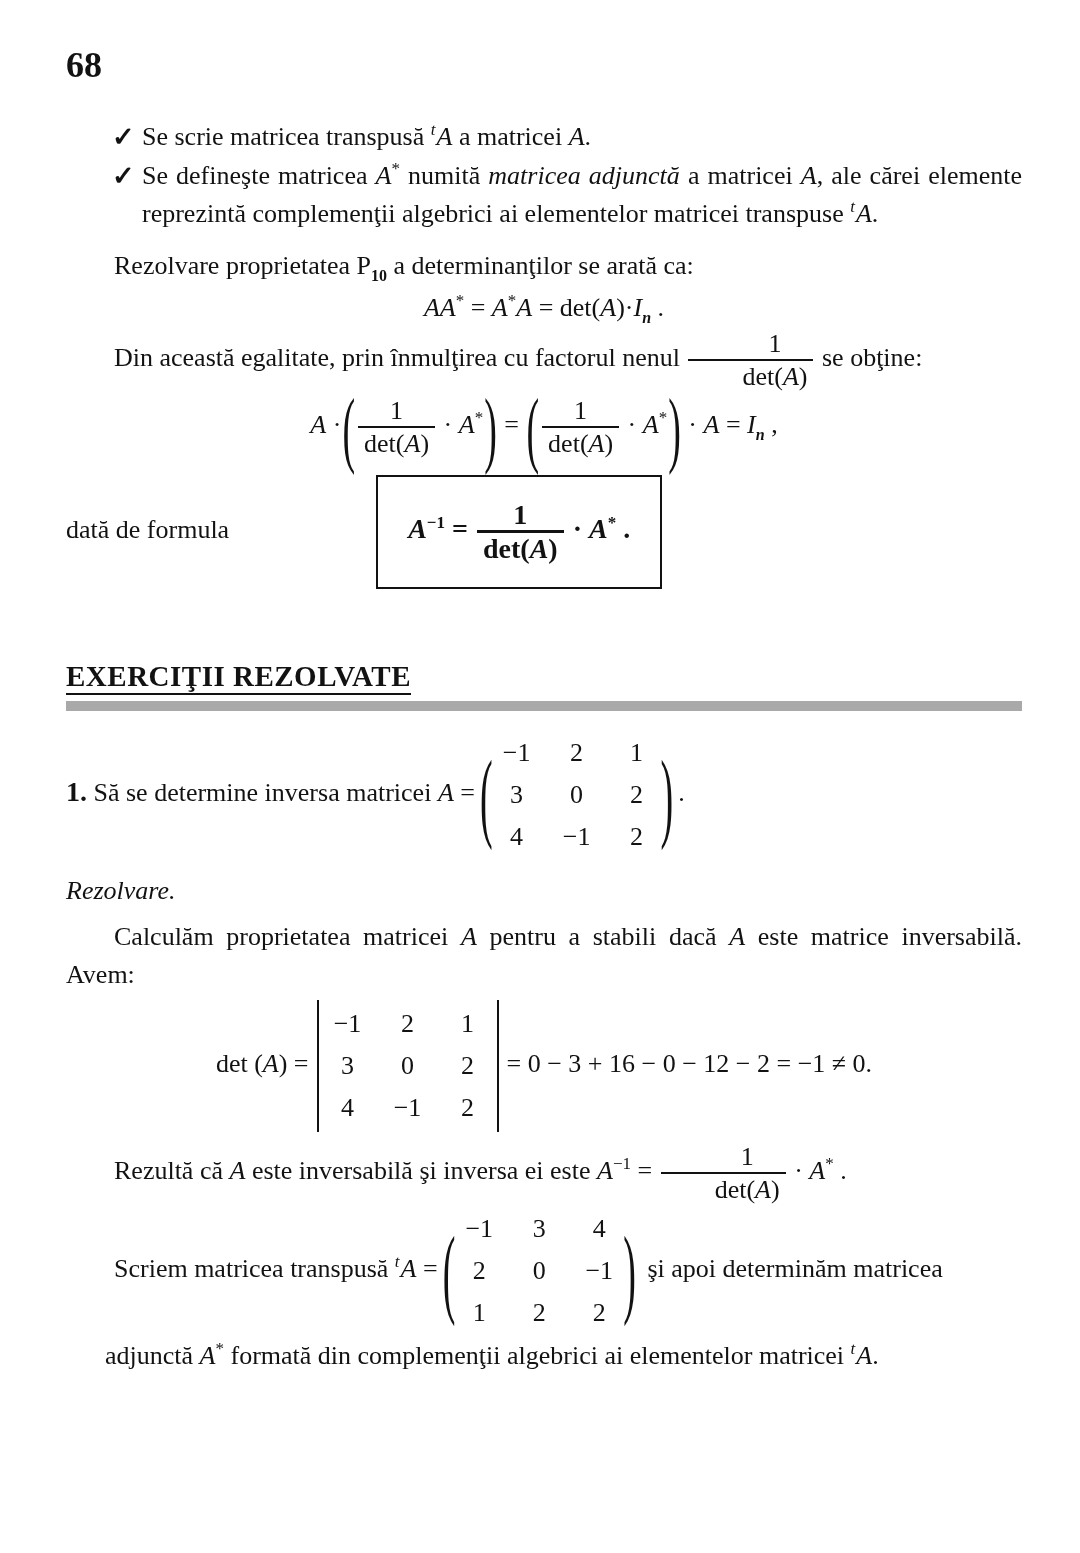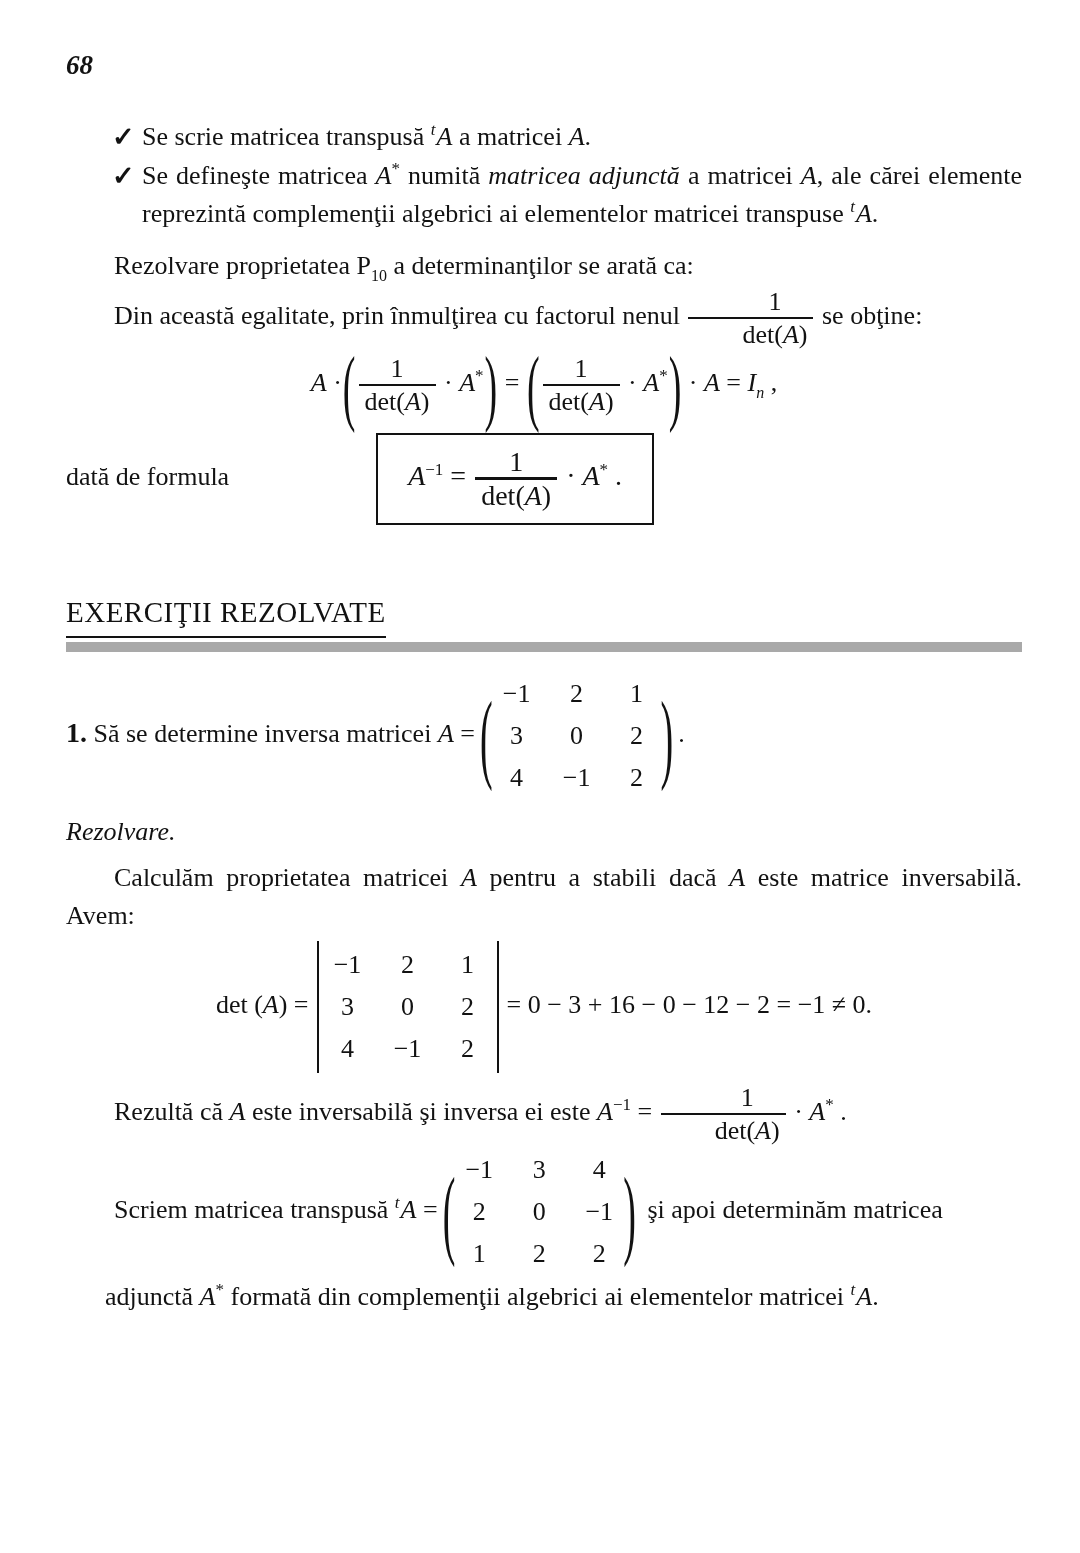--- a/index.html
+++ b/index.html
@@ -8,26 +8,26 @@
     width: 1080px; height: 1553px;
     background: #ffffff;
     color: #121212;
     font-family: "Liberation Serif", "DejaVu Serif", serif;
     font-size: 26px;
     line-height: 38px;
     overflow: hidden;
   }
   .page { width: 1080px; height: 1553px; padding: 46px 58px 0 66px; }
 
-  .pagenum { font-weight: bold; font-size: 27px; margin-bottom: 34px; font-style: italic; }
+  .pagenum { font-weight: bold; font-size: 36px; margin-bottom: 34px; }
 
   .var { font-style: italic; }
   .sup { font-size: 17px; vertical-align: 10px; line-height: 0; }
   .presup { font-size: 17px; vertical-align: 10px; font-style: italic; line-height: 0; margin-right: 1px; }
-  .sub { font-size: 16px; vertical-align: -7px; line-height: 0; }
+  .sub { font-size: 16px; vertical-align: -7px; line-height: 0; font-weight: bold; }
 
   .checklist { margin-left: 46px; }
   .check-item { display: flex; margin-bottom: 1px; }
   .check { width: 30px; flex: 0 0 30px; font-weight: bold; font-size: 27px; }
   .check-text { flex: 1 1 auto; text-align: justify; }
 
   .para { margin: 0; }
   .indent { text-indent: 48px; }
   .justify { text-align: justify; }
 
@@ -40,25 +40,25 @@
 
   .matrix { display: inline-flex; align-items: center; vertical-align: middle; margin: 0 4px; }
   .mparen { display: inline-block; transform: scaleY(2.6); font-size: 38px; line-height: 1; font-weight: 300; padding: 0 1px; }
   .mgrid { display: grid; grid-template-columns: auto auto auto; column-gap: 30px; row-gap: 10px; text-align: center; padding: 2px 8px; font-size: 26px; line-height: 32px; }
   .mgrid span { min-width: 30px; }
 
   .dmatrix { display: inline-flex; align-items: center; vertical-align: middle; margin: 0 8px; }
   .dgrid { border-left: 2.5px solid #121212; border-right: 2.5px solid #121212; padding: 8px 14px; }
 
   .formula-row { display: flex; align-items: center; margin-top: 12px; gap: 15px; }
-  .formula-box { border: 2.5px solid #121212; padding: 12px 30px; margin-left: 132px; margin-top: 4px; font-weight: normal; font-size: 28px; display: inline-block; }
+  .formula-box { border: 2.5px solid #121212; padding: 23px 30px; margin-left: 132px; margin-top: 4px; font-weight: bold; font-size: 28px; display: inline-block; }
   .formula-box .frac .den { border-top: 3px solid #121212; }
 
   .section { margin-top: 70px; }
-  .section-title { display: inline-block; font-weight: normal; font-size: 29px; line-height: 32px; letter-spacing: 0.5px; border-bottom: 2.5px solid #121212; padding-bottom: 8px; }
+  .section-title { display: inline-block; font-weight: bold; font-size: 29px; line-height: 32px; letter-spacing: 0.5px; border-bottom: 2.5px solid #121212; padding-bottom: 1px; }
   .graybar { height: 10px; background: #a9a9a9; margin-top: 4px; }
 
   .exercise-line { margin-top: 24px; }
   .exnum { font-weight: bold; font-size: 28px; }
   .extext { }
 
   .rezolvare { font-style: italic; margin-top: 17px; }
 </style>
 </head>
 <body>
@@ -89,20 +89,27 @@
         <span class="presup">t</span><span class="var">A</span><span>.</span>
       </div>
     </div>
   </div>
 
   <p class="para indent" style="margin-top:14px;">
     <span>Rezolvare proprietatea P</span><span class="sub">10</span>
     <span>a determinanţilor se arată ca:</span>
   </p>
 
+  <div class="eq-line" style="margin-top:4px;">
+    <span class="var">AA</span><span class="sup">*</span>
+    <span>=</span>
+    <span class="var">A</span><span class="sup">*</span><span class="var">A</span>
+    <span>= det</span><span>(</span><span class="var">A</span><span>)</span><span>·</span><span class="var">I</span><span class="sub var">n</span>
+    <span>.</span>
+  </div>
 
   <p class="para indent" style="margin-top:2px;">
     <span>Din această egalitate, prin înmulţirea cu factorul nenul</span>
     <span class="frac"><span class="num">1</span><span class="den"><span>det</span><span>(</span><span class="var">A</span><span>)</span></span></span>
     <span>se obţine:</span>
   </p>
 
   <div class="eq-line" style="margin-top:4px;">
     <span class="var">A</span>
     <span>·</span><span class="bigparen">(</span><span class="frac"><span class="num">1</span><span class="den"><span>det</span><span>(</span><span class="var">A</span><span>)</span></span></span>

